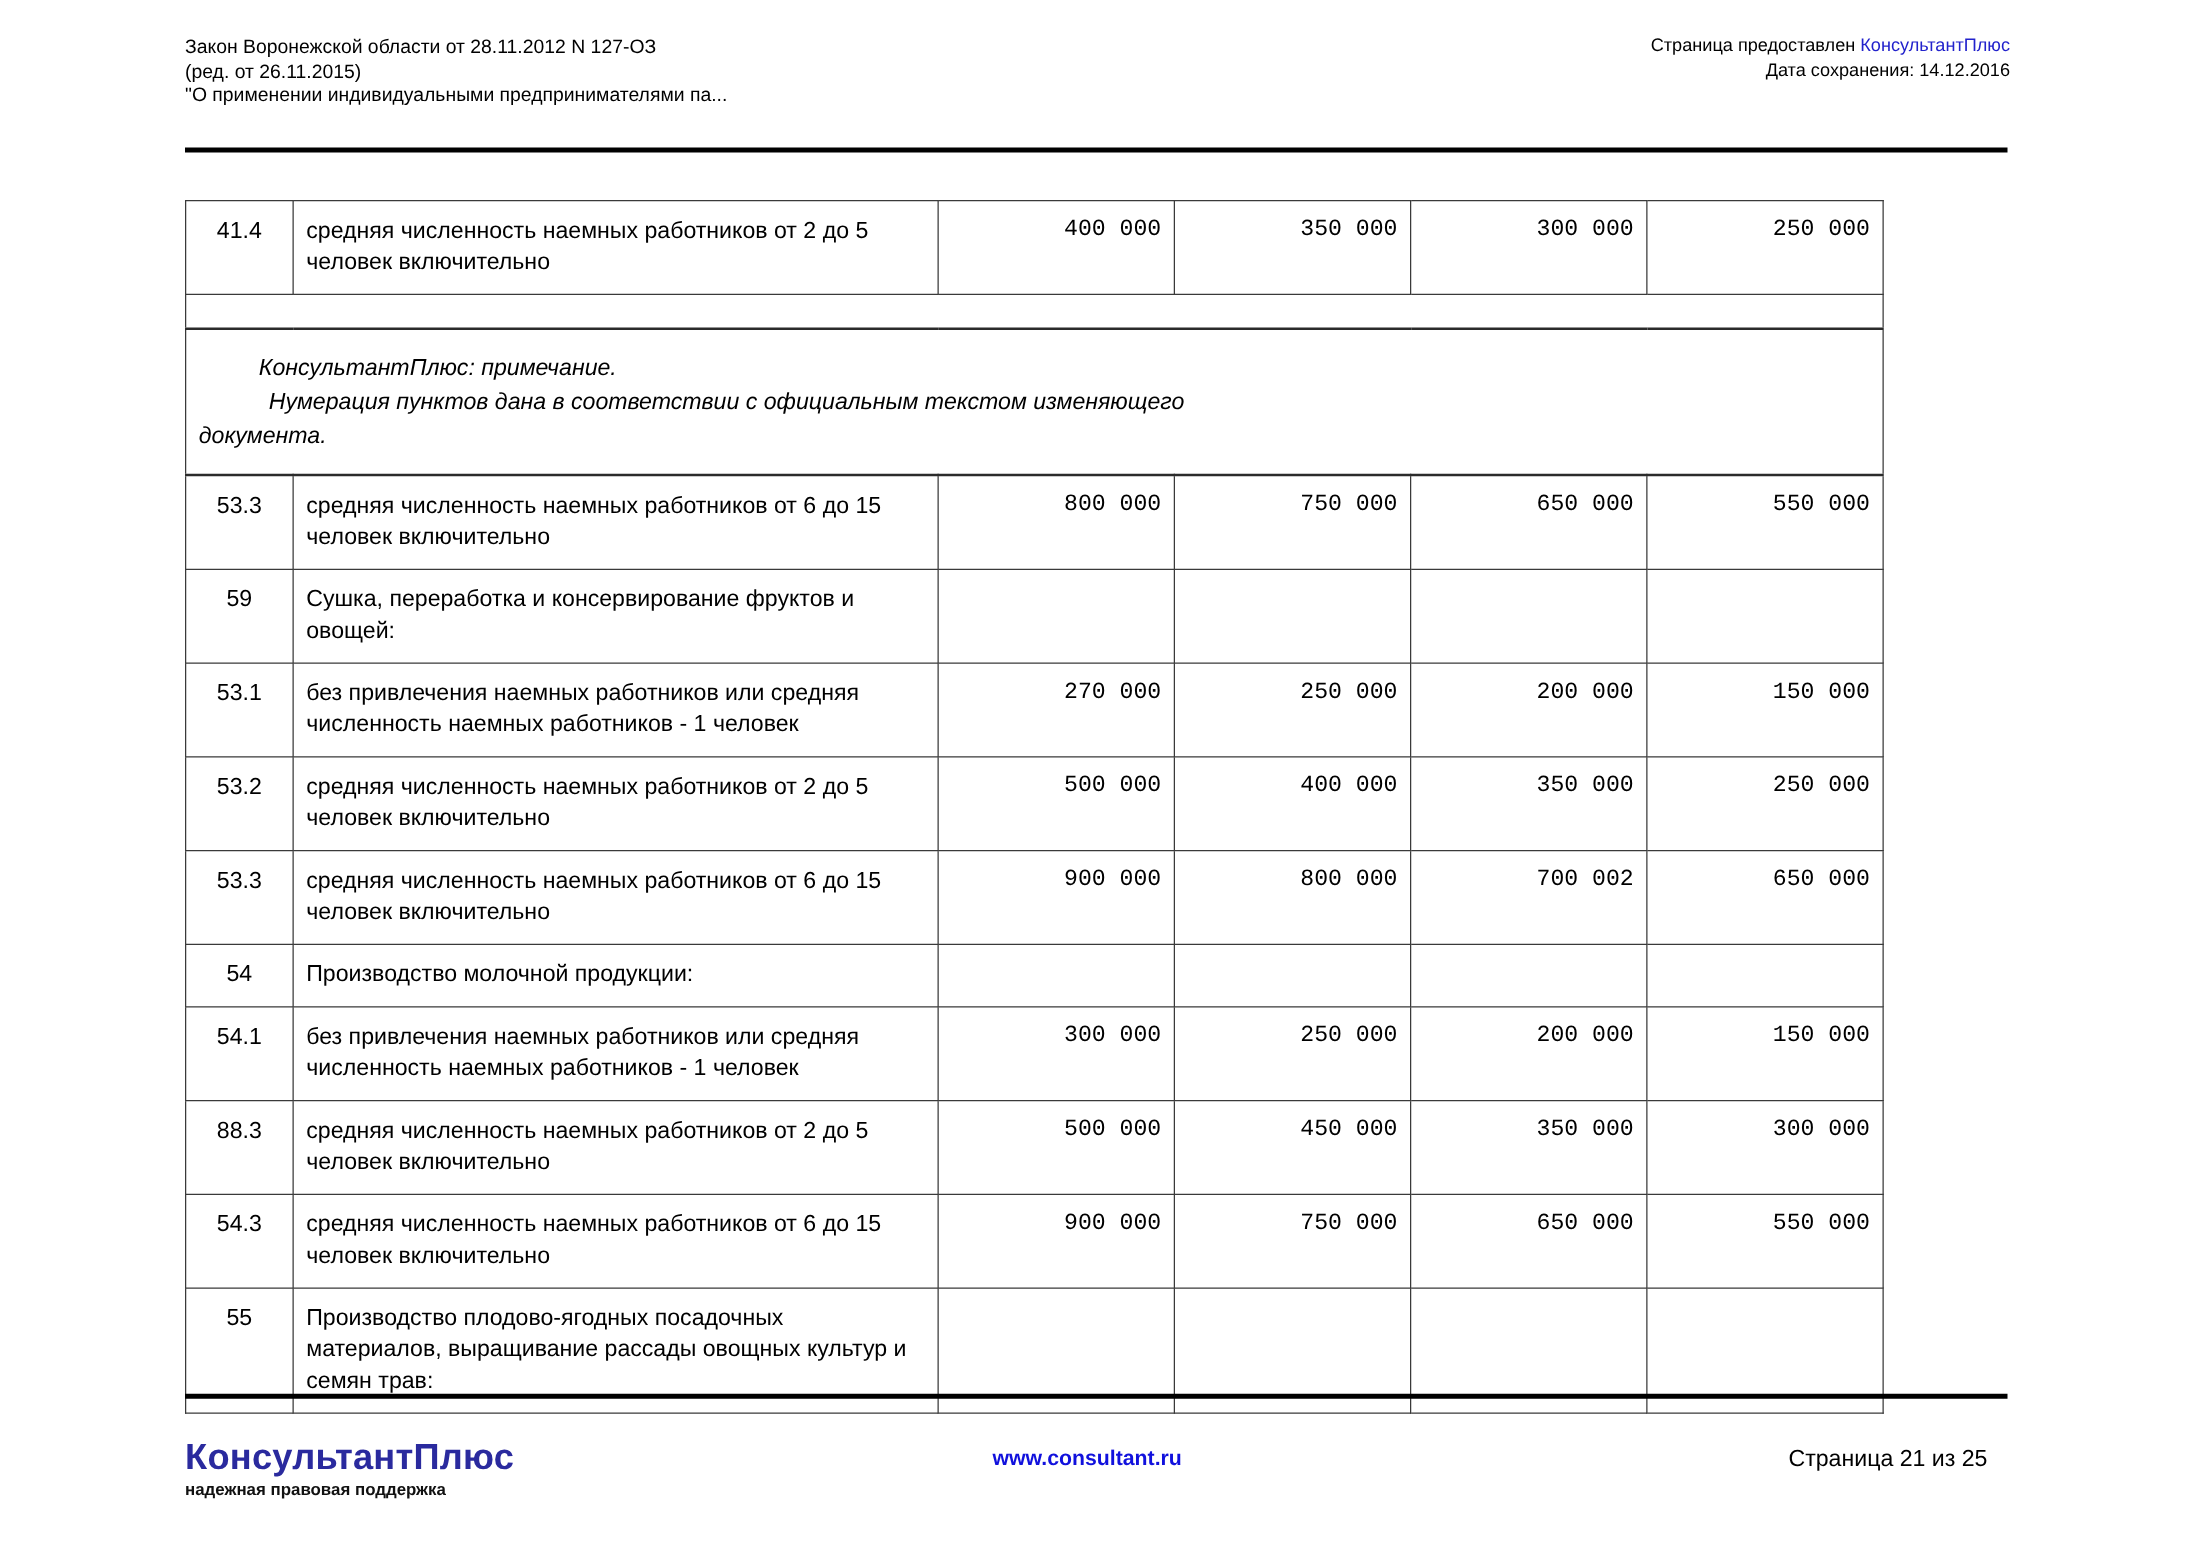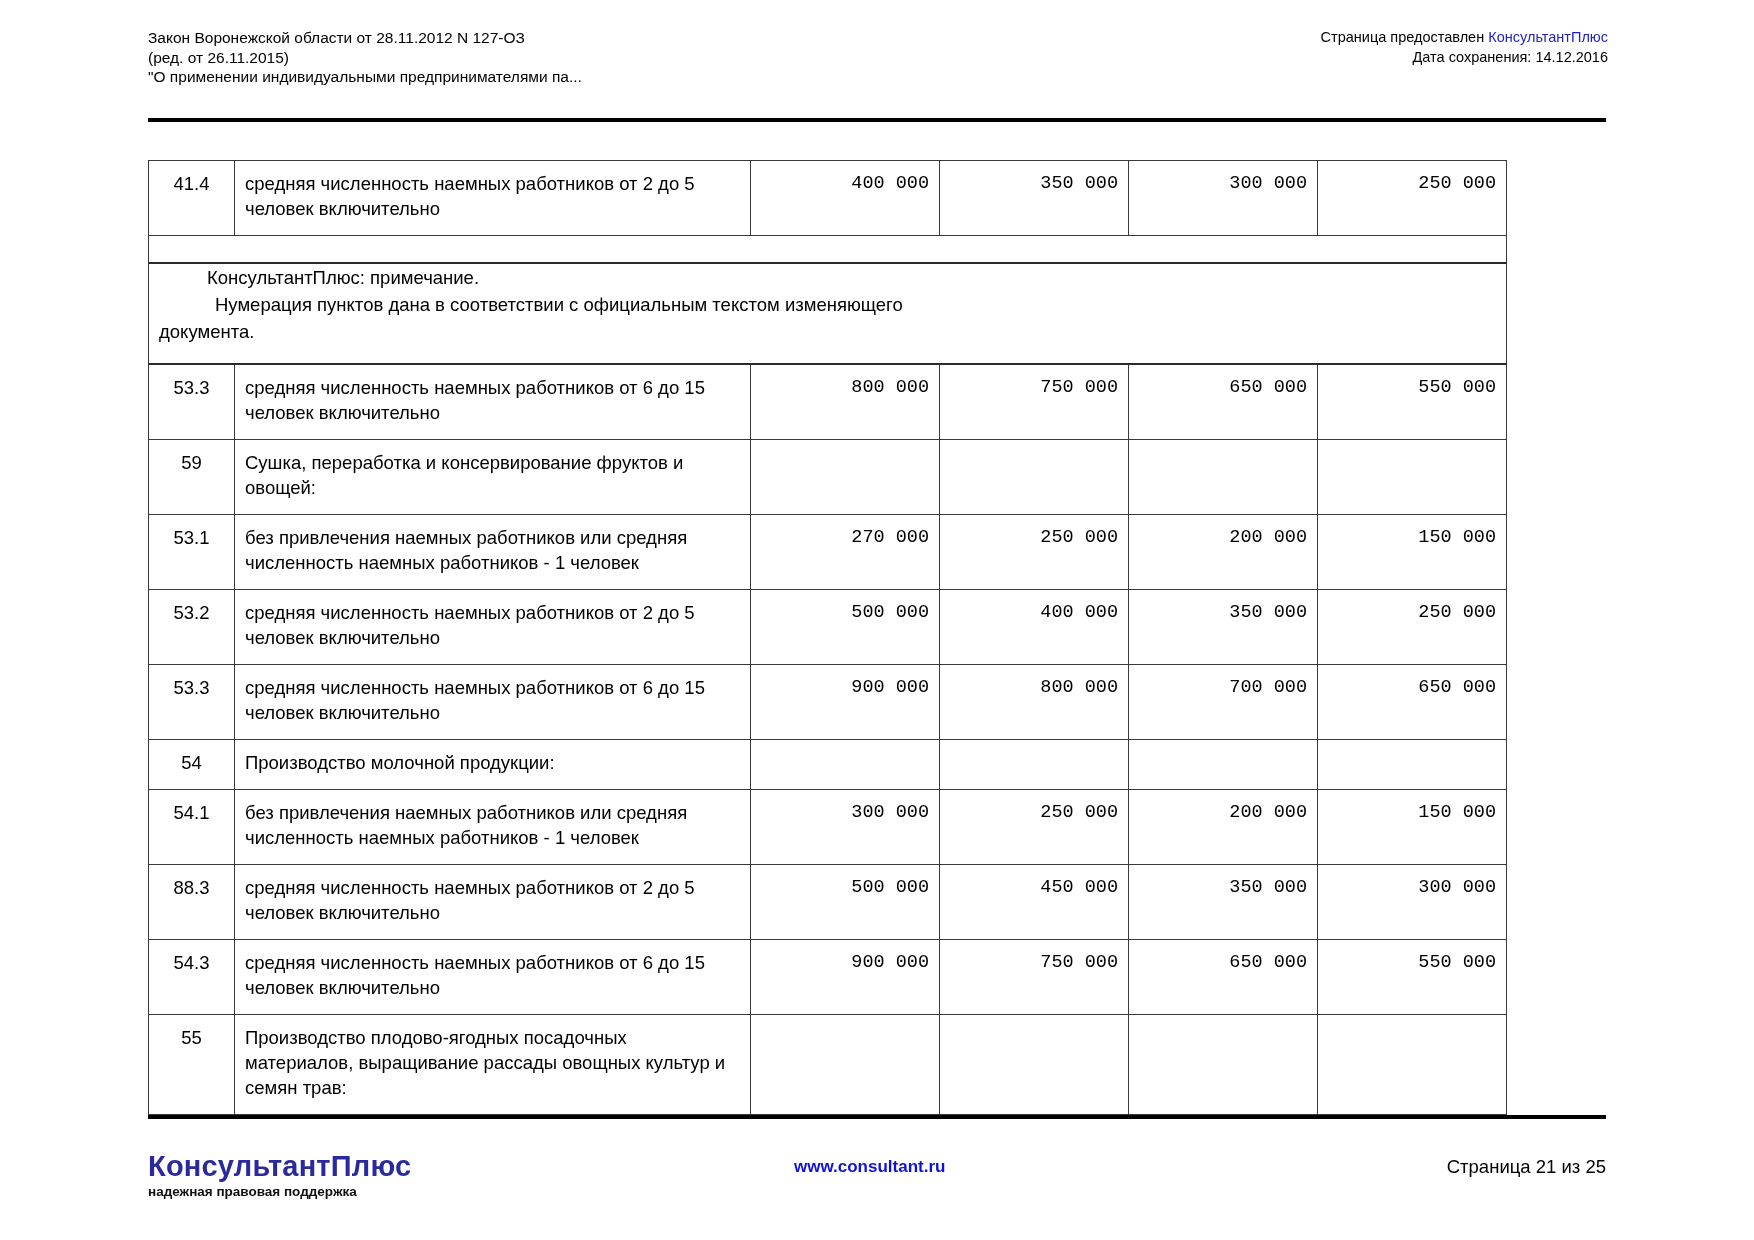--- a/index.html
+++ b/index.html
@@ -96,21 +96,22 @@
   td.c-val-last {
     width: 178px;
   }
 
   
   tr.note-row td {
     border-left: 1px solid #3a3a3a;
     border-right: 1px solid #3a3a3a;
     border-top: 2px solid #2b2b2b;
     border-bottom: 2px solid #2b2b2b;
-    padding: 0 10px 18px 10px;
+    padding: 16px 10px 18px 10px;
+    font-style: italic;
   }
   tr.spacer-row td {
     border-left: 1px solid #3a3a3a;
     border-right: 1px solid #3a3a3a;
     border-top: none;
     border-bottom: none;
     height: 26px;
     padding: 0;
   }
   .note-line-1 {
@@ -167,21 +168,21 @@
   .footer-url {
     position: absolute;
     left: 646px;
     top: 7px;
     font-size: 17px;
     font-weight: bold;
     color: #1111dd;
   }
   .footer-page {
     position: absolute;
-    right: 0;
+    right: 16px;
     top: 6px;
     font-size: 18.5px;
     color: #000000;
     white-space: nowrap;
   }
 </style>
 </head>
 <body>
 
 <div class="page">
@@ -267,21 +268,21 @@
           <td class="c-val">400 000</td>
           <td class="c-val">350 000</td>
           <td class="c-val c-val-last">250 000</td>
         </tr>
 
         <tr>
           <td class="c-num">53.3</td>
           <td class="c-desc">средняя численность наемных работников от 6 до 15 человек включительно</td>
           <td class="c-val">900 000</td>
           <td class="c-val">800 000</td>
-          <td class="c-val">700 000</td>
+          <td class="c-val">700 002</td>
           <td class="c-val c-val-last">650 000</td>
         </tr>
 
         <tr>
           <td class="c-num">54</td>
           <td class="c-desc">Производство молочной продукции:</td>
           <td class="c-val"></td>
           <td class="c-val"></td>
           <td class="c-val"></td>
           <td class="c-val c-val-last"></td>

